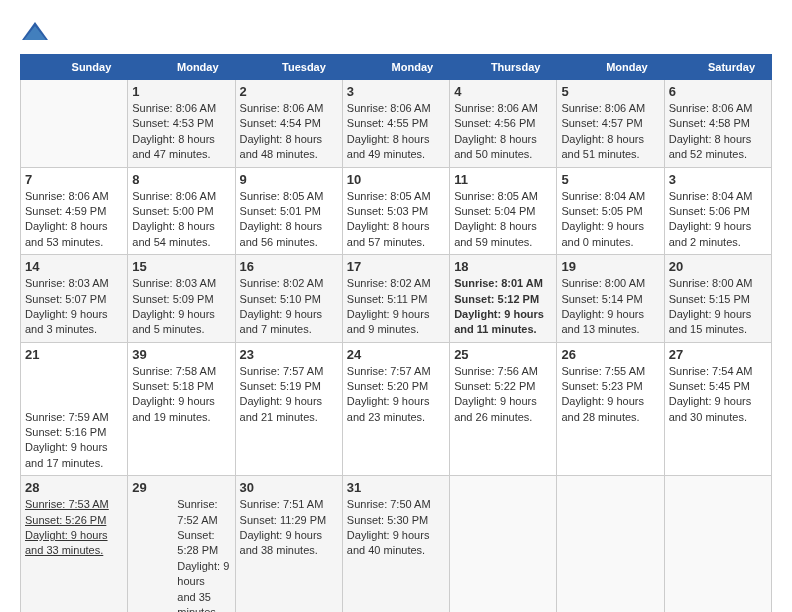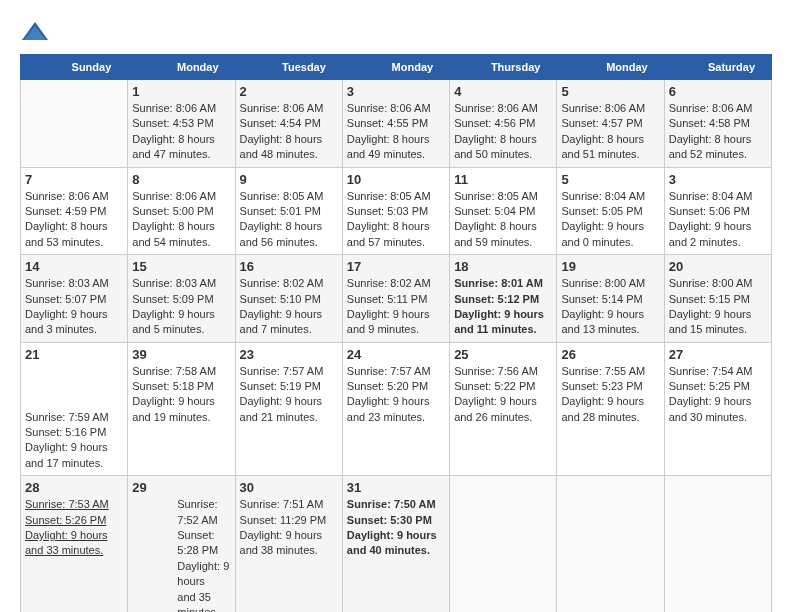--- a/index.html
+++ b/index.html
@@ -313,21 +313,21 @@
         <td>
           <span class="day-number">26</span>
           <div class="day-info" style="white-space: pre-line;">Sunrise: 7:55 AM
 Sunset: 5:23 PM
 Daylight: 9 hours
 and 28 minutes.</div>
         </td>
         <td>
           <span class="day-number">27</span>
           <div class="day-info" style="white-space: pre-line;">Sunrise: 7:54 AM
-Sunset: 5:25 PM
+Sunset: 5:45 PM
 Daylight: 9 hours
 and 30 minutes.</div>
         </td>
       </tr>
       <tr>
         <td>
           <span class="day-number">28</span>
           <div class="day-info" style="white-space: pre-line; text-decoration: underline;">Sunrise: 7:53 AM
 Sunset: 5:26 PM
 Daylight: 9 hours
@@ -342,21 +342,21 @@
         </td>
         <td>
           <span class="day-number">30</span>
           <div class="day-info" style="white-space: pre-line;">Sunrise: 7:51 AM
 Sunset: 11:29 PM
 Daylight: 9 hours
 and 38 minutes.</div>
         </td>
         <td>
           <span class="day-number">31</span>
-          <div class="day-info" style="white-space: pre-line; font-weight: bold;">Sunrise: 7:50 AM
+          <div class="day-info" style="white-space: pre-line;">Sunrise: 7:50 AM
 Sunset: 5:30 PM
 Daylight: 9 hours
 and 40 minutes.</div>
         </td>
         <td class="empty-cell"></td>
         <td class="empty-cell"></td>
         <td class="empty-cell"></td>
       </tr>
     </tbody>
 </table>

